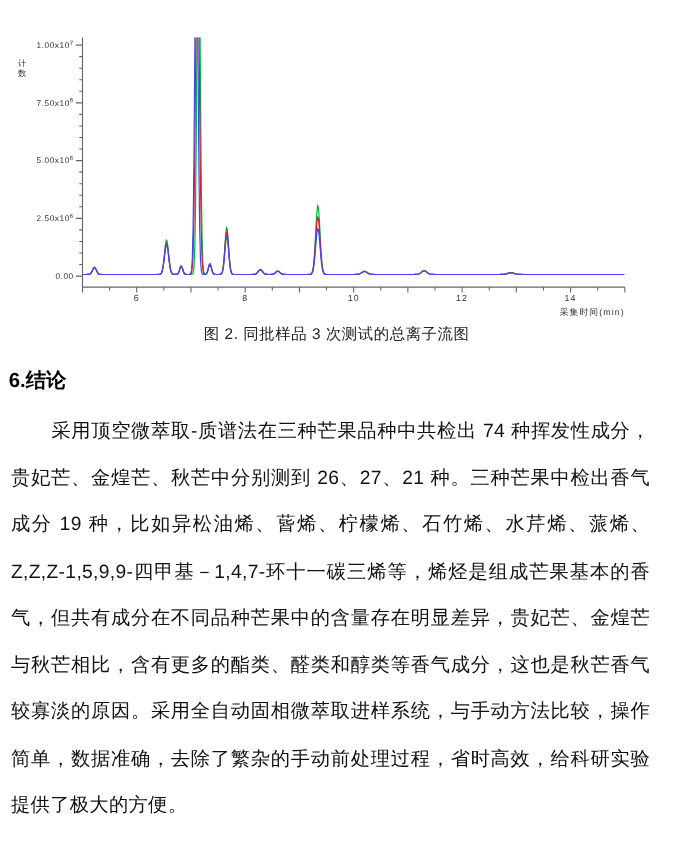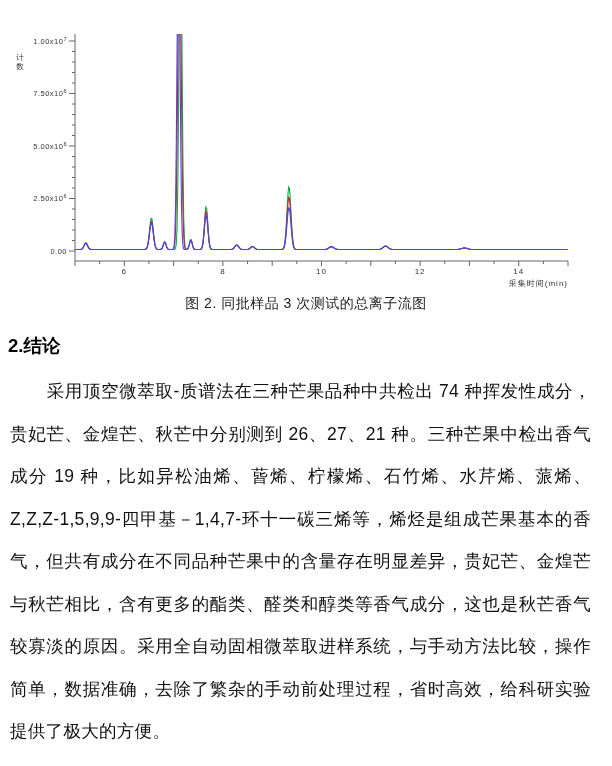--- a/index.html
+++ b/index.html
@@ -97,17 +97,17 @@
         <g clip-path="url(#plotclip)" fill="none" stroke-width="1.1">
           <path d="M75.00 241.53L75.74 241.53L76.48 241.53L77.22 241.53L77.96 241.53L78.70 241.53L79.44 241.52L80.18 241.50L80.92 241.42L81.66 241.18L82.39 240.62L83.13 239.57L83.87 238.03L84.61 236.32L85.35 235.08L86.09 234.88L86.83 235.82L87.57 237.45L88.31 239.11L89.05 240.33L89.79 241.04L90.53 241.36L91.27 241.48L92.01 241.52L92.75 241.53L93.49 241.53L94.23 241.53L94.97 241.53L95.71 241.53L96.45 241.53L97.18 241.53L97.92 241.53L98.66 241.53L99.40 241.53L100.14 241.53L100.88 241.53L101.62 241.53L102.36 241.53L103.10 241.53L103.84 241.53L104.58 241.53L105.32 241.53L106.06 241.53L106.80 241.53L107.54 241.53L108.28 241.53L109.02 241.53L109.76 241.53L110.50 241.53L111.24 241.53L111.97 241.53L112.71 241.53L113.45 241.53L114.19 241.53L114.93 241.53L115.67 241.53L116.41 241.53L117.15 241.53L117.89 241.53L118.63 241.53L119.37 241.53L120.11 241.53L120.85 241.53L121.59 241.53L122.33 241.53L123.07 241.53L123.81 241.53L124.55 241.53L125.29 241.53L126.03 241.53L126.76 241.53L127.50 241.53L128.24 241.53L128.98 241.53L129.72 241.53L130.46 241.53L131.20 241.53L131.94 241.53L132.68 241.53L133.42 241.53L134.16 241.53L134.90 241.53L135.64 241.53L136.38 241.53L137.12 241.53L137.86 241.53L138.60 241.53L139.34 241.53L140.08 241.53L140.82 241.53L141.55 241.53L142.29 241.53L143.03 241.53L143.77 241.52L144.51 241.49L145.25 241.39L145.99 241.05L146.73 240.15L147.47 238.10L148.21 234.24L148.95 228.28L149.69 220.92L150.43 214.10L151.17 210.30L151.91 211.10L152.65 216.16L153.39 223.43L154.13 230.48L154.87 235.76L155.61 238.95L156.34 240.54L157.08 241.21L157.82 241.44L158.56 241.51L159.30 241.52L160.04 241.50L160.78 241.40L161.52 240.99L162.26 239.91L163.00 237.88L163.74 235.35L164.48 233.68L165.22 234.04L165.96 236.17L166.70 238.65L167.44 240.37L168.18 241.18L168.92 241.45L169.66 241.52L170.40 241.53L171.13 241.53L171.87 241.53L172.61 241.53L173.35 241.53L174.09 241.50L174.83 241.31L175.57 240.23L176.31 235.46L177.05 219.45L177.79 178.94L178.53 103.40L179.27 4.10L180.01 -76.31L180.75 -89.84L181.49 -27.52L182.23 71.40L182.97 157.75L183.71 209.40L184.45 231.93L185.19 239.30L185.92 241.11L186.66 241.37L187.40 241.08L188.14 240.07L188.88 237.90L189.62 234.76L190.36 232.07L191.10 231.61L191.84 233.72L192.58 236.92L193.32 239.48L194.06 240.85L194.80 241.36L195.54 241.50L196.28 241.53L197.02 241.53L197.76 241.53L198.50 241.53L199.24 241.52L199.98 241.48L200.71 241.30L201.45 240.66L202.19 238.83L202.93 234.61L203.67 226.93L204.41 216.19L205.15 205.32L205.89 198.94L206.63 200.30L207.37 208.68L208.11 219.98L208.85 229.90L209.59 236.36L210.33 239.64L211.07 240.96L211.81 241.39L212.55 241.50L213.29 241.53L214.03 241.53L214.77 241.53L215.50 241.53L216.24 241.53L216.98 241.53L217.72 241.53L218.46 241.53L219.20 241.53L219.94 241.53L220.68 241.53L221.42 241.53L222.16 241.53L222.90 241.53L223.64 241.53L224.38 241.53L225.12 241.53L225.86 241.53L226.60 241.53L227.34 241.53L228.08 241.53L228.82 241.53L229.56 241.52L230.29 241.51L231.03 241.46L231.77 241.33L232.51 241.05L233.25 240.53L233.99 239.73L234.73 238.73L235.47 237.73L236.21 237.05L236.95 236.95L237.69 237.45L238.43 238.38L239.17 239.41L239.91 240.30L240.65 240.90L241.39 241.25L242.13 241.42L242.87 241.49L243.61 241.52L244.35 241.53L245.08 241.53L245.82 241.52L246.56 241.49L247.30 241.43L248.04 241.28L248.78 240.99L249.52 240.51L250.26 239.86L251.00 239.15L251.74 238.59L252.48 238.38L253.22 238.59L253.96 239.15L254.70 239.86L255.44 240.51L256.18 240.99L256.92 241.28L257.66 241.43L258.40 241.50L259.14 241.52L259.87 241.53L260.61 241.53L261.35 241.53L262.09 241.53L262.83 241.53L263.57 241.53L264.31 241.53L265.05 241.53L265.79 241.53L266.53 241.53L267.27 241.53L268.01 241.53L268.75 241.53L269.49 241.53L270.23 241.53L270.97 241.53L271.71 241.53L272.45 241.53L273.19 241.53L273.93 241.53L274.66 241.53L275.40 241.53L276.14 241.53L276.88 241.53L277.62 241.53L278.36 241.53L279.10 241.53L279.84 241.53L280.58 241.52L281.32 241.50L282.06 241.39L282.80 241.05L283.54 240.09L284.28 237.78L285.02 233.00L285.76 224.71L286.50 212.69L287.24 198.57L287.98 185.93L288.72 179.02L289.45 180.47L290.19 189.71L290.93 203.32L291.67 217.05L292.41 227.91L293.15 234.94L293.89 238.76L294.63 240.52L295.37 241.21L296.11 241.44L296.85 241.51L297.59 241.53L298.33 241.53L299.07 241.53L299.81 241.53L300.55 241.53L301.29 241.53L302.03 241.53L302.77 241.53L303.51 241.53L304.24 241.53L304.98 241.53L305.72 241.53L306.46 241.53L307.20 241.53L307.94 241.53L308.68 241.53L309.42 241.53L310.16 241.53L310.90 241.53L311.64 241.53L312.38 241.53L313.12 241.53L313.86 241.53L314.60 241.53L315.34 241.53L316.08 241.53L316.82 241.53L317.56 241.53L318.30 241.53L319.04 241.53L319.77 241.53L320.51 241.53L321.25 241.53L321.99 241.53L322.73 241.52L323.47 241.51L324.21 241.49L324.95 241.43L325.69 241.32L326.43 241.13L327.17 240.84L327.91 240.43L328.65 239.92L329.39 239.40L330.13 238.94L330.87 238.65L331.61 238.60L332.35 238.82L333.09 239.23L333.83 239.75L334.56 240.27L335.30 240.71L336.04 241.05L336.78 241.27L337.52 241.40L338.26 241.47L339.00 241.51L339.74 241.52L340.48 241.53L341.22 241.53L341.96 241.53L342.70 241.53L343.44 241.53L344.18 241.53L344.92 241.53L345.66 241.53L346.40 241.53L347.14 241.53L347.88 241.53L348.62 241.53L349.35 241.53L350.09 241.53L350.83 241.53L351.57 241.53L352.31 241.53L353.05 241.53L353.79 241.53L354.53 241.53L355.27 241.53L356.01 241.53L356.75 241.53L357.49 241.53L358.23 241.53L358.97 241.53L359.71 241.53L360.45 241.53L361.19 241.53L361.93 241.53L362.67 241.53L363.41 241.53L364.14 241.53L364.88 241.53L365.62 241.53L366.36 241.53L367.10 241.53L367.84 241.53L368.58 241.53L369.32 241.53L370.06 241.53L370.80 241.53L371.54 241.53L372.28 241.53L373.02 241.53L373.76 241.53L374.50 241.53L375.24 241.53L375.98 241.53L376.72 241.52L377.46 241.51L378.20 241.49L378.93 241.44L379.67 241.33L380.41 241.14L381.15 240.82L381.89 240.37L382.63 239.79L383.37 239.15L384.11 238.55L384.85 238.12L385.59 237.96L386.33 238.12L387.07 238.55L387.81 239.15L388.55 239.79L389.29 240.37L390.03 240.82L390.77 241.14L391.51 241.33L392.25 241.44L392.99 241.49L393.72 241.51L394.46 241.52L395.20 241.53L395.94 241.53L396.68 241.53L397.42 241.53L398.16 241.53L398.90 241.53L399.64 241.53L400.38 241.53L401.12 241.53L401.86 241.53L402.60 241.53L403.34 241.53L404.08 241.53L404.82 241.53L405.56 241.53L406.30 241.53L407.04 241.53L407.78 241.53L408.51 241.53L409.25 241.53L409.99 241.53L410.73 241.53L411.47 241.53L412.21 241.53L412.95 241.53L413.69 241.53L414.43 241.53L415.17 241.53L415.91 241.53L416.65 241.53L417.39 241.53L418.13 241.53L418.87 241.53L419.61 241.53L420.35 241.53L421.09 241.53L421.83 241.53L422.57 241.53L423.30 241.53L424.04 241.53L424.78 241.53L425.52 241.53L426.26 241.53L427.00 241.53L427.74 241.53L428.48 241.53L429.22 241.53L429.96 241.53L430.70 241.53L431.44 241.53L432.18 241.53L432.92 241.53L433.66 241.53L434.40 241.53L435.14 241.53L435.88 241.53L436.62 241.53L437.36 241.53L438.09 241.53L438.83 241.53L439.57 241.53L440.31 241.53L441.05 241.53L441.79 241.53L442.53 241.53L443.27 241.53L444.01 241.53L444.75 241.53L445.49 241.53L446.23 241.53L446.97 241.53L447.71 241.53L448.45 241.53L449.19 241.53L449.93 241.53L450.67 241.53L451.41 241.53L452.15 241.53L452.88 241.53L453.62 241.53L454.36 241.53L455.10 241.52L455.84 241.51L456.58 241.48L457.32 241.44L458.06 241.37L458.80 241.26L459.54 241.11L460.28 240.91L461.02 240.68L461.76 240.43L462.50 240.18L463.24 239.99L463.98 239.87L464.72 239.86L465.46 239.94L466.20 240.11L466.94 240.34L467.67 240.60L468.41 240.84L469.15 241.05L469.89 241.22L470.63 241.34L471.37 241.42L472.11 241.47L472.85 241.50L473.59 241.52L474.33 241.52L475.07 241.53L475.81 241.53L476.55 241.53L477.29 241.53L478.03 241.53L478.77 241.53L479.51 241.53L480.25 241.53L480.99 241.53L481.73 241.53L482.46 241.53L483.20 241.53L483.94 241.53L484.68 241.53L485.42 241.53L486.16 241.53L486.90 241.53L487.64 241.53L488.38 241.53L489.12 241.53L489.86 241.53L490.60 241.53L491.34 241.53L492.08 241.53L492.82 241.53L493.56 241.53L494.30 241.53L495.04 241.53L495.78 241.53L496.52 241.53L497.25 241.53L497.99 241.53L498.73 241.53L499.47 241.53L500.21 241.53L500.95 241.53L501.69 241.53L502.43 241.53L503.17 241.53L503.91 241.53L504.65 241.53L505.39 241.53L506.13 241.53L506.87 241.53L507.61 241.53L508.35 241.53L509.09 241.53L509.83 241.53L510.57 241.53L511.31 241.53L512.04 241.53L512.78 241.53L513.52 241.53L514.26 241.53L515.00 241.53L515.74 241.53L516.48 241.53L517.22 241.53L517.96 241.53L518.70 241.53L519.44 241.53L520.18 241.53L520.92 241.53L521.66 241.53L522.40 241.53L523.14 241.53L523.88 241.53L524.62 241.53L525.36 241.53L526.10 241.53L526.83 241.53L527.57 241.53L528.31 241.53L529.05 241.53L529.79 241.53L530.53 241.53L531.27 241.53L532.01 241.53L532.75 241.53L533.49 241.53L534.23 241.53L534.97 241.53L535.71 241.53L536.45 241.53L537.19 241.53L537.93 241.53L538.67 241.53L539.41 241.53L540.15 241.53L540.89 241.53L541.62 241.53L542.36 241.53L543.10 241.53L543.84 241.53L544.58 241.53L545.32 241.53L546.06 241.53L546.80 241.53L547.54 241.53L548.28 241.53L549.02 241.53L549.76 241.53L550.50 241.53L551.24 241.53L551.98 241.53L552.72 241.53L553.46 241.53L554.20 241.53L554.94 241.53L555.68 241.53L556.41 241.53L557.15 241.53L557.89 241.53L558.63 241.53L559.37 241.53L560.11 241.53L560.85 241.53L561.59 241.53L562.33 241.53L563.07 241.53L563.81 241.53L564.55 241.53L565.29 241.53L566.03 241.53L566.77 241.53L567.51 241.53" stroke="#00b33c"></path>
           <path d="M75.00 241.53L75.74 241.53L76.48 241.53L77.22 241.53L77.96 241.53L78.70 241.53L79.44 241.52L80.18 241.50L80.92 241.42L81.66 241.20L82.39 240.68L83.13 239.70L83.87 238.25L84.61 236.65L85.35 235.48L86.09 235.29L86.83 236.18L87.57 237.71L88.31 239.26L89.05 240.41L89.79 241.07L90.53 241.37L91.27 241.48L92.01 241.52L92.75 241.53L93.49 241.53L94.23 241.53L94.97 241.53L95.71 241.53L96.45 241.53L97.18 241.53L97.92 241.53L98.66 241.53L99.40 241.53L100.14 241.53L100.88 241.53L101.62 241.53L102.36 241.53L103.10 241.53L103.84 241.53L104.58 241.53L105.32 241.53L106.06 241.53L106.80 241.53L107.54 241.53L108.28 241.53L109.02 241.53L109.76 241.53L110.50 241.53L111.24 241.53L111.97 241.53L112.71 241.53L113.45 241.53L114.19 241.53L114.93 241.53L115.67 241.53L116.41 241.53L117.15 241.53L117.89 241.53L118.63 241.53L119.37 241.53L120.11 241.53L120.85 241.53L121.59 241.53L122.33 241.53L123.07 241.53L123.81 241.53L124.55 241.53L125.29 241.53L126.03 241.53L126.76 241.53L127.50 241.53L128.24 241.53L128.98 241.53L129.72 241.53L130.46 241.53L131.20 241.53L131.94 241.53L132.68 241.53L133.42 241.53L134.16 241.53L134.90 241.53L135.64 241.53L136.38 241.53L137.12 241.53L137.86 241.53L138.60 241.53L139.34 241.53L140.08 241.53L140.82 241.53L141.55 241.53L142.29 241.53L143.03 241.53L143.77 241.52L144.51 241.50L145.25 241.40L145.99 241.10L146.73 240.28L147.47 238.44L148.21 234.97L148.95 229.60L149.69 222.98L150.43 216.85L151.17 213.42L151.91 214.14L152.65 218.70L153.39 225.24L154.13 231.58L154.87 236.33L155.61 239.21L156.34 240.64L157.08 241.24L157.82 241.45L158.56 241.51L159.30 241.52L160.04 241.51L160.78 241.41L161.52 241.03L162.26 240.04L163.00 238.16L163.74 235.83L164.48 234.30L165.22 234.63L165.96 236.60L166.70 238.88L167.44 240.46L168.18 241.21L168.92 241.46L169.66 241.52L170.40 241.53L171.13 241.53L171.87 241.52L172.61 241.46L173.35 241.16L174.09 239.85L174.83 235.18L175.57 221.76L176.31 190.87L177.05 134.70L177.79 56.09L178.53 -23.43L179.27 -70.08L180.01 -60.14L180.75 1.14L181.49 83.86L182.23 156.40L182.97 203.70L183.71 227.69L184.45 237.36L185.19 240.50L185.92 241.30L186.66 241.40L187.40 241.12L188.14 240.19L188.88 238.20L189.62 235.33L190.36 232.86L191.10 232.44L191.84 234.37L192.58 237.30L193.32 239.65L194.06 240.91L194.80 241.37L195.54 241.50L196.28 241.53L197.02 241.53L197.76 241.53L198.50 241.53L199.24 241.52L199.98 241.48L200.71 241.32L201.45 240.75L202.19 239.09L202.93 235.28L203.67 228.35L204.41 218.66L205.15 208.85L205.89 203.10L206.63 204.32L207.37 211.88L208.11 222.08L208.85 231.03L209.59 236.86L210.33 239.82L211.07 241.02L211.81 241.40L212.55 241.50L213.29 241.53L214.03 241.53L214.77 241.53L215.50 241.53L216.24 241.53L216.98 241.53L217.72 241.53L218.46 241.53L219.20 241.53L219.94 241.53L220.68 241.53L221.42 241.53L222.16 241.53L222.90 241.53L223.64 241.53L224.38 241.53L225.12 241.53L225.86 241.53L226.60 241.53L227.34 241.53L228.08 241.53L228.82 241.53L229.56 241.52L230.29 241.51L231.03 241.46L231.77 241.35L232.51 241.09L233.25 240.62L233.99 239.90L234.73 238.98L235.47 238.08L236.21 237.46L236.95 237.36L237.69 237.82L238.43 238.67L239.17 239.61L239.91 240.41L240.65 240.96L241.39 241.28L242.13 241.43L242.87 241.50L243.61 241.52L244.35 241.53L245.08 241.53L245.82 241.52L246.56 241.50L247.30 241.44L248.04 241.30L248.78 241.02L249.52 240.58L250.26 239.97L251.00 239.31L251.74 238.79L252.48 238.59L253.22 238.79L253.96 239.31L254.70 239.97L255.44 240.58L256.18 241.02L256.92 241.30L257.66 241.44L258.40 241.50L259.14 241.52L259.87 241.53L260.61 241.53L261.35 241.53L262.09 241.53L262.83 241.53L263.57 241.53L264.31 241.53L265.05 241.53L265.79 241.53L266.53 241.53L267.27 241.53L268.01 241.53L268.75 241.53L269.49 241.53L270.23 241.53L270.97 241.53L271.71 241.53L272.45 241.53L273.19 241.53L273.93 241.53L274.66 241.53L275.40 241.53L276.14 241.53L276.88 241.53L277.62 241.53L278.36 241.53L279.10 241.53L279.84 241.53L280.58 241.52L281.32 241.50L282.06 241.42L282.80 241.13L283.54 240.33L284.28 238.40L285.02 234.42L285.76 227.51L286.50 217.49L287.24 205.73L287.98 195.20L288.72 189.44L289.45 190.65L290.19 198.34L290.93 209.69L291.67 221.13L292.41 230.18L293.15 236.04L293.89 239.22L294.63 240.69L295.37 241.26L296.11 241.46L296.85 241.51L297.59 241.53L298.33 241.53L299.07 241.53L299.81 241.53L300.55 241.53L301.29 241.53L302.03 241.53L302.77 241.53L303.51 241.53L304.24 241.53L304.98 241.53L305.72 241.53L306.46 241.53L307.20 241.53L307.94 241.53L308.68 241.53L309.42 241.53L310.16 241.53L310.90 241.53L311.64 241.53L312.38 241.53L313.12 241.53L313.86 241.53L314.60 241.53L315.34 241.53L316.08 241.53L316.82 241.53L317.56 241.53L318.30 241.53L319.04 241.53L319.77 241.53L320.51 241.53L321.25 241.53L321.99 241.53L322.73 241.52L323.47 241.51L324.21 241.49L324.95 241.44L325.69 241.34L326.43 241.16L327.17 240.89L327.91 240.51L328.65 240.04L329.39 239.55L330.13 239.12L330.87 238.85L331.61 238.81L332.35 239.01L333.09 239.39L333.83 239.87L334.56 240.36L335.30 240.77L336.04 241.08L336.78 241.29L337.52 241.41L338.26 241.48L339.00 241.51L339.74 241.52L340.48 241.53L341.22 241.53L341.96 241.53L342.70 241.53L343.44 241.53L344.18 241.53L344.92 241.53L345.66 241.53L346.40 241.53L347.14 241.53L347.88 241.53L348.62 241.53L349.35 241.53L350.09 241.53L350.83 241.53L351.57 241.53L352.31 241.53L353.05 241.53L353.79 241.53L354.53 241.53L355.27 241.53L356.01 241.53L356.75 241.53L357.49 241.53L358.23 241.53L358.97 241.53L359.71 241.53L360.45 241.53L361.19 241.53L361.93 241.53L362.67 241.53L363.41 241.53L364.14 241.53L364.88 241.53L365.62 241.53L366.36 241.53L367.10 241.53L367.84 241.53L368.58 241.53L369.32 241.53L370.06 241.53L370.80 241.53L371.54 241.53L372.28 241.53L373.02 241.53L373.76 241.53L374.50 241.53L375.24 241.53L375.98 241.53L376.72 241.52L377.46 241.52L378.20 241.49L378.93 241.44L379.67 241.34L380.41 241.16L381.15 240.87L381.89 240.44L382.63 239.89L383.37 239.29L384.11 238.72L384.85 238.32L385.59 238.17L386.33 238.32L387.07 238.72L387.81 239.29L388.55 239.89L389.29 240.44L390.03 240.87L390.77 241.16L391.51 241.34L392.25 241.44L392.99 241.49L393.72 241.52L394.46 241.52L395.20 241.53L395.94 241.53L396.68 241.53L397.42 241.53L398.16 241.53L398.90 241.53L399.64 241.53L400.38 241.53L401.12 241.53L401.86 241.53L402.60 241.53L403.34 241.53L404.08 241.53L404.82 241.53L405.56 241.53L406.30 241.53L407.04 241.53L407.78 241.53L408.51 241.53L409.25 241.53L409.99 241.53L410.73 241.53L411.47 241.53L412.21 241.53L412.95 241.53L413.69 241.53L414.43 241.53L415.17 241.53L415.91 241.53L416.65 241.53L417.39 241.53L418.13 241.53L418.87 241.53L419.61 241.53L420.35 241.53L421.09 241.53L421.83 241.53L422.57 241.53L423.30 241.53L424.04 241.53L424.78 241.53L425.52 241.53L426.26 241.53L427.00 241.53L427.74 241.53L428.48 241.53L429.22 241.53L429.96 241.53L430.70 241.53L431.44 241.53L432.18 241.53L432.92 241.53L433.66 241.53L434.40 241.53L435.14 241.53L435.88 241.53L436.62 241.53L437.36 241.53L438.09 241.53L438.83 241.53L439.57 241.53L440.31 241.53L441.05 241.53L441.79 241.53L442.53 241.53L443.27 241.53L444.01 241.53L444.75 241.53L445.49 241.53L446.23 241.53L446.97 241.53L447.71 241.53L448.45 241.53L449.19 241.53L449.93 241.53L450.67 241.53L451.41 241.53L452.15 241.53L452.88 241.53L453.62 241.53L454.36 241.53L455.10 241.52L455.84 241.51L456.58 241.49L457.32 241.45L458.06 241.39L458.80 241.30L459.54 241.16L460.28 240.99L461.02 240.79L461.76 240.56L462.50 240.35L463.24 240.18L463.98 240.08L464.72 240.07L465.46 240.14L466.20 240.29L466.94 240.49L467.67 240.71L468.41 240.93L469.15 241.11L469.89 241.26L470.63 241.36L471.37 241.43L472.11 241.48L472.85 241.50L473.59 241.52L474.33 241.52L475.07 241.53L475.81 241.53L476.55 241.53L477.29 241.53L478.03 241.53L478.77 241.53L479.51 241.53L480.25 241.53L480.99 241.53L481.73 241.53L482.46 241.53L483.20 241.53L483.94 241.53L484.68 241.53L485.42 241.53L486.16 241.53L486.90 241.53L487.64 241.53L488.38 241.53L489.12 241.53L489.86 241.53L490.60 241.53L491.34 241.53L492.08 241.53L492.82 241.53L493.56 241.53L494.30 241.53L495.04 241.53L495.78 241.53L496.52 241.53L497.25 241.53L497.99 241.53L498.73 241.53L499.47 241.53L500.21 241.53L500.95 241.53L501.69 241.53L502.43 241.53L503.17 241.53L503.91 241.53L504.65 241.53L505.39 241.53L506.13 241.53L506.87 241.53L507.61 241.53L508.35 241.53L509.09 241.53L509.83 241.53L510.57 241.53L511.31 241.53L512.04 241.53L512.78 241.53L513.52 241.53L514.26 241.53L515.00 241.53L515.74 241.53L516.48 241.53L517.22 241.53L517.96 241.53L518.70 241.53L519.44 241.53L520.18 241.53L520.92 241.53L521.66 241.53L522.40 241.53L523.14 241.53L523.88 241.53L524.62 241.53L525.36 241.53L526.10 241.53L526.83 241.53L527.57 241.53L528.31 241.53L529.05 241.53L529.79 241.53L530.53 241.53L531.27 241.53L532.01 241.53L532.75 241.53L533.49 241.53L534.23 241.53L534.97 241.53L535.71 241.53L536.45 241.53L537.19 241.53L537.93 241.53L538.67 241.53L539.41 241.53L540.15 241.53L540.89 241.53L541.62 241.53L542.36 241.53L543.10 241.53L543.84 241.53L544.58 241.53L545.32 241.53L546.06 241.53L546.80 241.53L547.54 241.53L548.28 241.53L549.02 241.53L549.76 241.53L550.50 241.53L551.24 241.53L551.98 241.53L552.72 241.53L553.46 241.53L554.20 241.53L554.94 241.53L555.68 241.53L556.41 241.53L557.15 241.53L557.89 241.53L558.63 241.53L559.37 241.53L560.11 241.53L560.85 241.53L561.59 241.53L562.33 241.53L563.07 241.53L563.81 241.53L564.55 241.53L565.29 241.53L566.03 241.53L566.77 241.53L567.51 241.53" stroke="#d02030"></path>
           <path d="M75.00 241.53L75.74 241.53L76.48 241.53L77.22 241.53L77.96 241.53L78.70 241.53L79.44 241.52L80.18 241.50L80.92 241.42L81.66 241.19L82.39 240.65L83.13 239.64L83.87 238.14L84.61 236.49L85.35 235.28L86.09 235.09L86.83 236.00L87.57 237.58L88.31 239.18L89.05 240.37L89.79 241.05L90.53 241.37L91.27 241.48L92.01 241.52L92.75 241.53L93.49 241.53L94.23 241.53L94.97 241.53L95.71 241.53L96.45 241.53L97.18 241.53L97.92 241.53L98.66 241.53L99.40 241.53L100.14 241.53L100.88 241.53L101.62 241.53L102.36 241.53L103.10 241.53L103.84 241.53L104.58 241.53L105.32 241.53L106.06 241.53L106.80 241.53L107.54 241.53L108.28 241.53L109.02 241.53L109.76 241.53L110.50 241.53L111.24 241.53L111.97 241.53L112.71 241.53L113.45 241.53L114.19 241.53L114.93 241.53L115.67 241.53L116.41 241.53L117.15 241.53L117.89 241.53L118.63 241.53L119.37 241.53L120.11 241.53L120.85 241.53L121.59 241.53L122.33 241.53L123.07 241.53L123.81 241.53L124.55 241.53L125.29 241.53L126.03 241.53L126.76 241.53L127.50 241.53L128.24 241.53L128.98 241.53L129.72 241.53L130.46 241.53L131.20 241.53L131.94 241.53L132.68 241.53L133.42 241.53L134.16 241.53L134.90 241.53L135.64 241.53L136.38 241.53L137.12 241.53L137.86 241.53L138.60 241.53L139.34 241.53L140.08 241.53L140.82 241.53L141.55 241.53L142.29 241.53L143.03 241.53L143.77 241.52L144.51 241.50L145.25 241.41L145.99 241.12L146.73 240.35L147.47 238.60L148.21 235.31L148.95 230.22L149.69 223.94L150.43 218.13L151.17 214.88L151.91 215.56L152.65 219.88L153.39 226.08L154.13 232.10L154.87 236.60L155.61 239.33L156.34 240.69L157.08 241.25L157.82 241.45L158.56 241.51L159.30 241.52L160.04 241.51L160.78 241.40L161.52 241.02L162.26 240.00L163.00 238.07L163.74 235.67L164.48 234.09L165.22 234.44L165.96 236.46L166.70 238.81L167.44 240.43L168.18 241.20L168.92 241.45L169.66 241.52L170.40 241.53L171.13 241.53L171.87 241.52L172.61 241.42L173.35 240.82L174.09 237.91L174.83 227.23L175.57 197.48L176.31 135.86L177.05 44.10L177.79 -45.72L178.53 -83.97L179.27 -45.72L180.01 44.10L180.75 135.86L181.49 197.48L182.23 227.23L182.97 237.91L183.71 240.82L184.45 241.42L185.19 241.51L185.92 241.51L186.66 241.44L187.40 241.11L188.14 240.16L188.88 238.12L189.62 235.19L190.36 232.66L191.10 232.23L191.84 234.21L192.58 237.20L193.32 239.61L194.06 240.89L194.80 241.37L195.54 241.50L196.28 241.53L197.02 241.53L197.76 241.53L198.50 241.53L199.24 241.52L199.98 241.49L200.71 241.35L201.45 240.83L202.19 239.35L202.93 235.96L203.67 229.78L204.41 221.13L205.15 212.38L205.89 207.25L206.63 208.35L207.37 215.09L208.11 224.19L208.85 232.17L209.59 237.37L210.33 240.01L211.07 241.07L211.81 241.42L212.55 241.51L213.29 241.53L214.03 241.53L214.77 241.53L215.50 241.53L216.24 241.53L216.98 241.53L217.72 241.53L218.46 241.53L219.20 241.53L219.94 241.53L220.68 241.53L221.42 241.53L222.16 241.53L222.90 241.53L223.64 241.53L224.38 241.53L225.12 241.53L225.86 241.53L226.60 241.53L227.34 241.53L228.08 241.53L228.82 241.53L229.56 241.52L230.29 241.51L231.03 241.46L231.77 241.34L232.51 241.07L233.25 240.58L233.99 239.82L234.73 238.86L235.47 237.90L236.21 237.26L236.95 237.15L237.69 237.64L238.43 238.52L239.17 239.51L239.91 240.35L240.65 240.93L241.39 241.27L242.13 241.43L242.87 241.50L243.61 241.52L244.35 241.53L245.08 241.53L245.82 241.52L246.56 241.50L247.30 241.43L248.04 241.29L248.78 241.00L249.52 240.54L250.26 239.91L251.00 239.23L251.74 238.69L252.48 238.48L253.22 238.69L253.96 239.23L254.70 239.91L255.44 240.54L256.18 241.00L256.92 241.29L257.66 241.43L258.40 241.50L259.14 241.52L259.87 241.53L260.61 241.53L261.35 241.53L262.09 241.53L262.83 241.53L263.57 241.53L264.31 241.53L265.05 241.53L265.79 241.53L266.53 241.53L267.27 241.53L268.01 241.53L268.75 241.53L269.49 241.53L270.23 241.53L270.97 241.53L271.71 241.53L272.45 241.53L273.19 241.53L273.93 241.53L274.66 241.53L275.40 241.53L276.14 241.53L276.88 241.53L277.62 241.53L278.36 241.53L279.10 241.53L279.84 241.53L280.58 241.52L281.32 241.51L282.06 241.44L282.80 241.21L283.54 240.57L284.28 239.03L285.02 235.85L285.76 230.31L286.50 222.30L287.24 212.89L287.98 204.47L288.72 199.86L289.45 200.82L290.19 206.98L290.93 216.06L291.67 225.21L292.41 232.45L293.15 237.14L293.89 239.68L294.63 240.86L295.37 241.32L296.11 241.47L296.85 241.52L297.59 241.53L298.33 241.53L299.07 241.53L299.81 241.53L300.55 241.53L301.29 241.53L302.03 241.53L302.77 241.53L303.51 241.53L304.24 241.53L304.98 241.53L305.72 241.53L306.46 241.53L307.20 241.53L307.94 241.53L308.68 241.53L309.42 241.53L310.16 241.53L310.90 241.53L311.64 241.53L312.38 241.53L313.12 241.53L313.86 241.53L314.60 241.53L315.34 241.53L316.08 241.53L316.82 241.53L317.56 241.53L318.30 241.53L319.04 241.53L319.77 241.53L320.51 241.53L321.25 241.53L321.99 241.53L322.73 241.52L323.47 241.51L324.21 241.49L324.95 241.43L325.69 241.33L326.43 241.15L327.17 240.86L327.91 240.47L328.65 239.98L329.39 239.47L330.13 239.03L330.87 238.75L331.61 238.71L332.35 238.91L333.09 239.31L333.83 239.81L334.56 240.31L335.30 240.74L336.04 241.06L336.78 241.28L337.52 241.41L338.26 241.47L339.00 241.51L339.74 241.52L340.48 241.53L341.22 241.53L341.96 241.53L342.70 241.53L343.44 241.53L344.18 241.53L344.92 241.53L345.66 241.53L346.40 241.53L347.14 241.53L347.88 241.53L348.62 241.53L349.35 241.53L350.09 241.53L350.83 241.53L351.57 241.53L352.31 241.53L353.05 241.53L353.79 241.53L354.53 241.53L355.27 241.53L356.01 241.53L356.75 241.53L357.49 241.53L358.23 241.53L358.97 241.53L359.71 241.53L360.45 241.53L361.19 241.53L361.93 241.53L362.67 241.53L363.41 241.53L364.14 241.53L364.88 241.53L365.62 241.53L366.36 241.53L367.10 241.53L367.84 241.53L368.58 241.53L369.32 241.53L370.06 241.53L370.80 241.53L371.54 241.53L372.28 241.53L373.02 241.53L373.76 241.53L374.50 241.53L375.24 241.53L375.98 241.53L376.72 241.52L377.46 241.52L378.20 241.49L378.93 241.44L379.67 241.34L380.41 241.15L381.15 240.84L381.89 240.41L382.63 239.84L383.37 239.22L384.11 238.64L384.85 238.22L385.59 238.06L386.33 238.22L387.07 238.64L387.81 239.22L388.55 239.84L389.29 240.41L390.03 240.84L390.77 241.15L391.51 241.34L392.25 241.44L392.99 241.49L393.72 241.52L394.46 241.52L395.20 241.53L395.94 241.53L396.68 241.53L397.42 241.53L398.16 241.53L398.90 241.53L399.64 241.53L400.38 241.53L401.12 241.53L401.86 241.53L402.60 241.53L403.34 241.53L404.08 241.53L404.82 241.53L405.56 241.53L406.30 241.53L407.04 241.53L407.78 241.53L408.51 241.53L409.25 241.53L409.99 241.53L410.73 241.53L411.47 241.53L412.21 241.53L412.95 241.53L413.69 241.53L414.43 241.53L415.17 241.53L415.91 241.53L416.65 241.53L417.39 241.53L418.13 241.53L418.87 241.53L419.61 241.53L420.35 241.53L421.09 241.53L421.83 241.53L422.57 241.53L423.30 241.53L424.04 241.53L424.78 241.53L425.52 241.53L426.26 241.53L427.00 241.53L427.74 241.53L428.48 241.53L429.22 241.53L429.96 241.53L430.70 241.53L431.44 241.53L432.18 241.53L432.92 241.53L433.66 241.53L434.40 241.53L435.14 241.53L435.88 241.53L436.62 241.53L437.36 241.53L438.09 241.53L438.83 241.53L439.57 241.53L440.31 241.53L441.05 241.53L441.79 241.53L442.53 241.53L443.27 241.53L444.01 241.53L444.75 241.53L445.49 241.53L446.23 241.53L446.97 241.53L447.71 241.53L448.45 241.53L449.19 241.53L449.93 241.53L450.67 241.53L451.41 241.53L452.15 241.53L452.88 241.53L453.62 241.53L454.36 241.53L455.10 241.52L455.84 241.51L456.58 241.49L457.32 241.45L458.06 241.38L458.80 241.28L459.54 241.14L460.28 240.95L461.02 240.73L461.76 240.50L462.50 240.27L463.24 240.09L463.98 239.98L464.72 239.96L465.46 240.04L466.20 240.20L466.94 240.42L467.67 240.65L468.41 240.88L469.15 241.08L469.89 241.24L470.63 241.35L471.37 241.43L472.11 241.47L472.85 241.50L473.59 241.52L474.33 241.52L475.07 241.53L475.81 241.53L476.55 241.53L477.29 241.53L478.03 241.53L478.77 241.53L479.51 241.53L480.25 241.53L480.99 241.53L481.73 241.53L482.46 241.53L483.20 241.53L483.94 241.53L484.68 241.53L485.42 241.53L486.16 241.53L486.90 241.53L487.64 241.53L488.38 241.53L489.12 241.53L489.86 241.53L490.60 241.53L491.34 241.53L492.08 241.53L492.82 241.53L493.56 241.53L494.30 241.53L495.04 241.53L495.78 241.53L496.52 241.53L497.25 241.53L497.99 241.53L498.73 241.53L499.47 241.53L500.21 241.53L500.95 241.53L501.69 241.53L502.43 241.53L503.17 241.53L503.91 241.53L504.65 241.53L505.39 241.53L506.13 241.53L506.87 241.53L507.61 241.53L508.35 241.53L509.09 241.53L509.83 241.53L510.57 241.53L511.31 241.53L512.04 241.53L512.78 241.53L513.52 241.53L514.26 241.53L515.00 241.53L515.74 241.53L516.48 241.53L517.22 241.53L517.96 241.53L518.70 241.53L519.44 241.53L520.18 241.53L520.92 241.53L521.66 241.53L522.40 241.53L523.14 241.53L523.88 241.53L524.62 241.53L525.36 241.53L526.10 241.53L526.83 241.53L527.57 241.53L528.31 241.53L529.05 241.53L529.79 241.53L530.53 241.53L531.27 241.53L532.01 241.53L532.75 241.53L533.49 241.53L534.23 241.53L534.97 241.53L535.71 241.53L536.45 241.53L537.19 241.53L537.93 241.53L538.67 241.53L539.41 241.53L540.15 241.53L540.89 241.53L541.62 241.53L542.36 241.53L543.10 241.53L543.84 241.53L544.58 241.53L545.32 241.53L546.06 241.53L546.80 241.53L547.54 241.53L548.28 241.53L549.02 241.53L549.76 241.53L550.50 241.53L551.24 241.53L551.98 241.53L552.72 241.53L553.46 241.53L554.20 241.53L554.94 241.53L555.68 241.53L556.41 241.53L557.15 241.53L557.89 241.53L558.63 241.53L559.37 241.53L560.11 241.53L560.85 241.53L561.59 241.53L562.33 241.53L563.07 241.53L563.81 241.53L564.55 241.53L565.29 241.53L566.03 241.53L566.77 241.53L567.51 241.53" stroke="#4646f0"></path>
         </g>
       </svg>
   </div>
 
   <div class="caption">图 2. 同批样品 3 次测试的总离子流图</div>
 
-  <div class="heading">2.结论</div>
+  <div class="heading">6.结论</div>
 
   <p class="bodytext">采用顶空微萃取-质谱法在三种芒果品种中共检出 74 种挥发性成分，贵妃芒、金煌芒、秋芒中分别测到 26、27、21 种。三种芒果中检出香气成分 19 种，比如异松油烯、蒈烯、柠檬烯、石竹烯、水芹烯、蒎烯、Z,Z,Z-1,5,9,9-四甲基－1,4,7-环十一碳三烯等，烯烃是组成芒果基本的香气，但共有成分在不同品种芒果中的含量存在明显差异，贵妃芒、金煌芒与秋芒相比，含有更多的酯类、醛类和醇类等香气成分，这也是秋芒香气较寡淡的原因。采用全自动固相微萃取进样系统，与手动方法比较，操作简单，数据准确，去除了繁杂的手动前处理过程，省时高效，给科研实验提供了极大的方便。</p>
 
 </div>
 
 </body></html>

